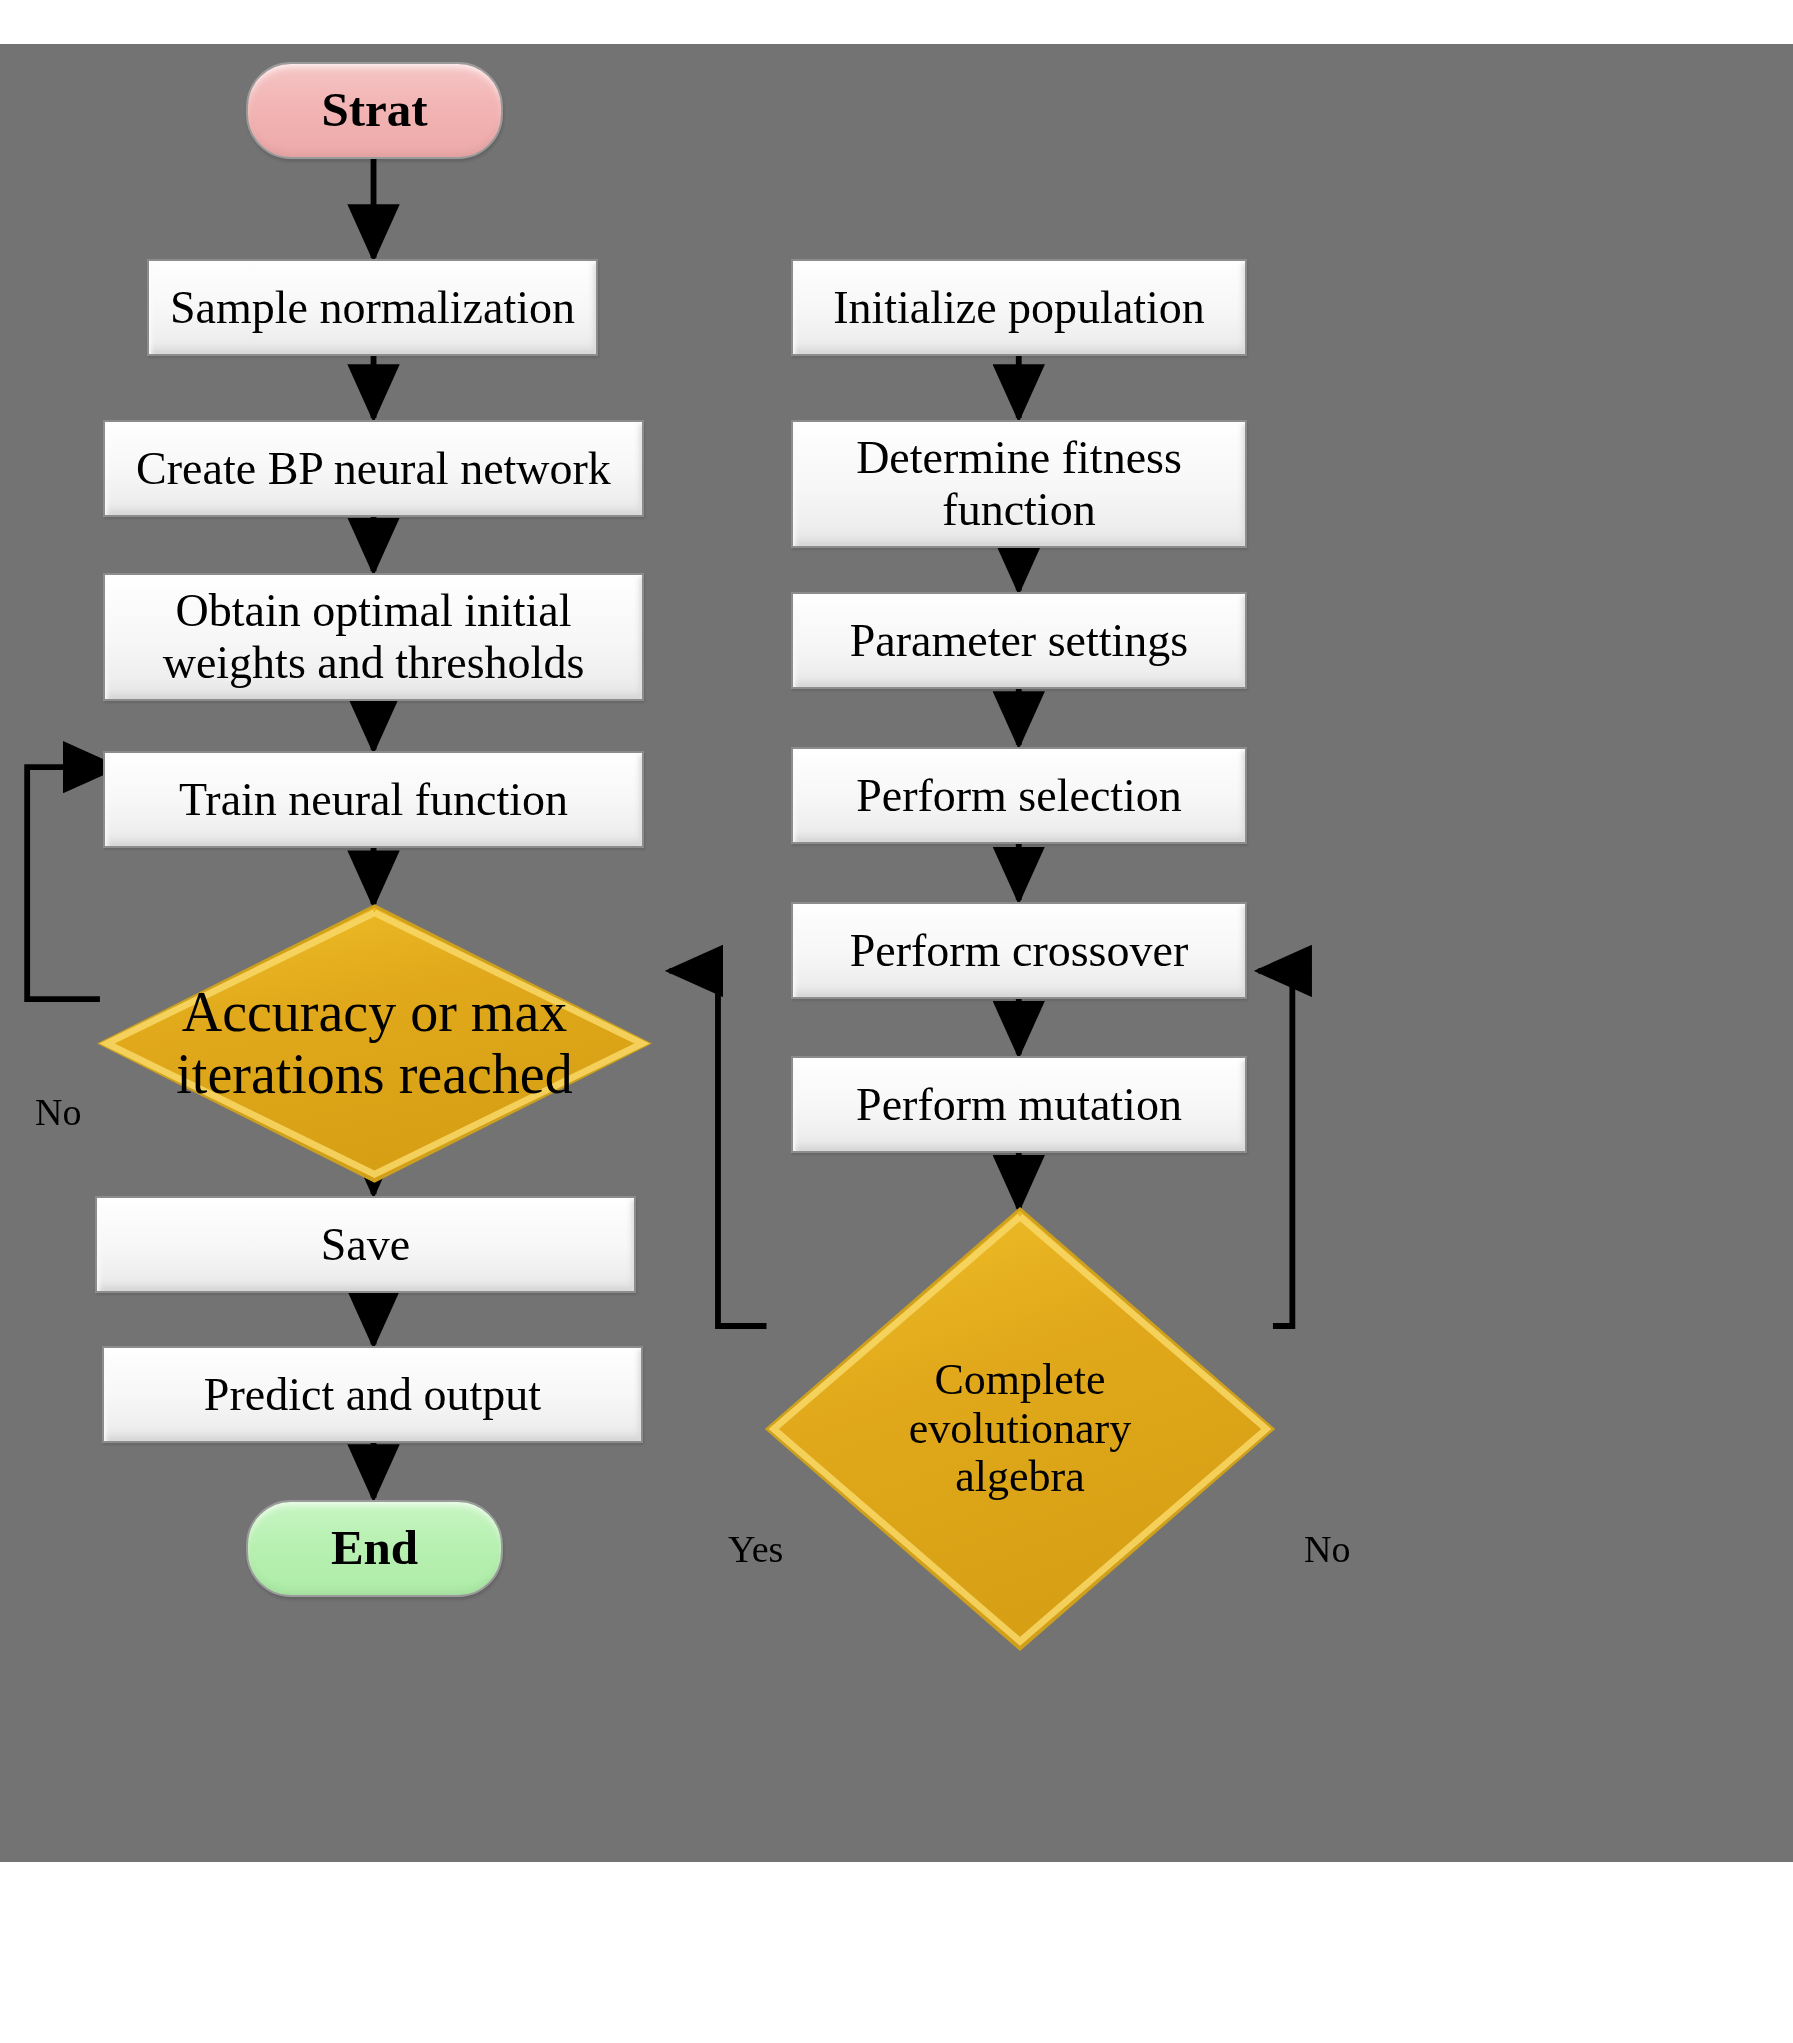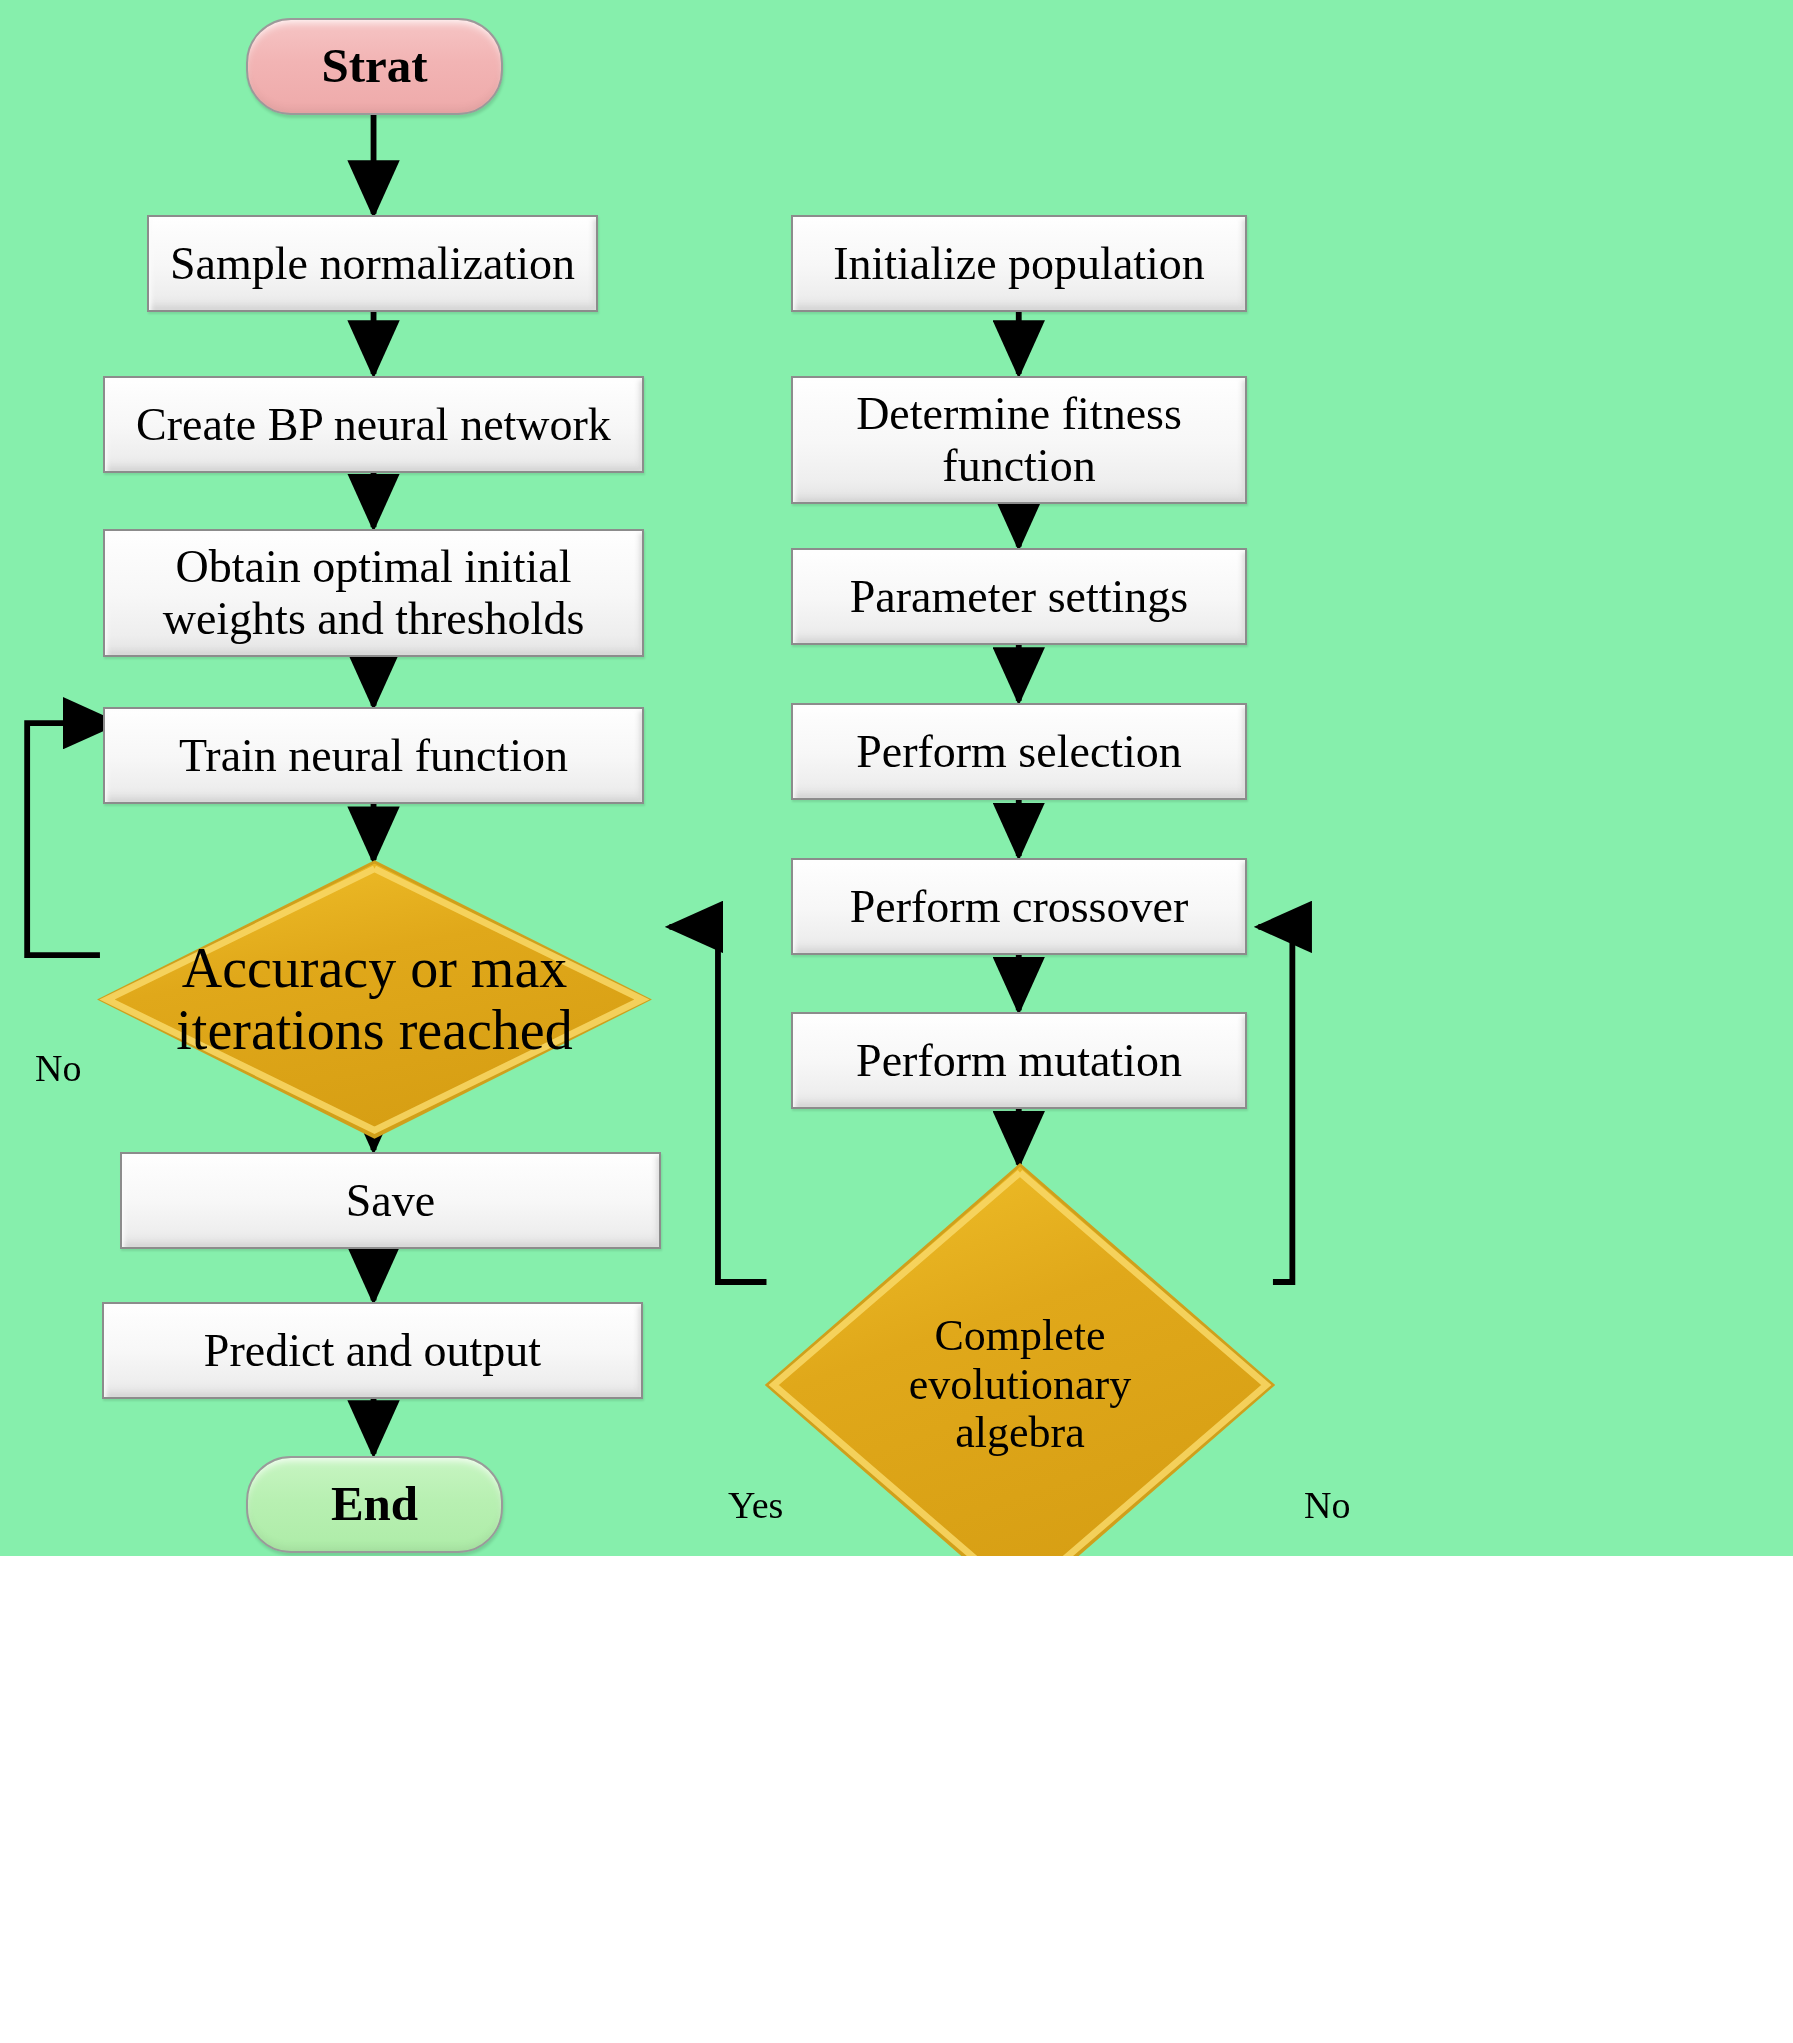--- a/index.html
+++ b/index.html
@@ -3,24 +3,25 @@
 <meta charset="utf-8">
 <style>
   html, body {
     margin: 0;
     padding: 0;
     background: #ffffff;
   }
   #canvas {
     position: relative;
     width: 1793px;
-    height: 1556px;
-    background: #86efac;
+    height: 1818px;
+    background: #737373;
     font-family: "Liberation Serif", "DejaVu Serif", serif;
     overflow: hidden;
+    margin-top: 44px;
   }
   svg.edges {
     position: absolute;
     left: 0;
     top: 0;
     width: 1793px;
     height: 2044px;
     pointer-events: none;
   }
   .node {
@@ -181,21 +182,21 @@
           <stop offset="100%" stop-color="#d79f14"></stop>
         </linearGradient>
       </defs>
       <polygon points="286,3 569,145 286,287 3,145" fill="url(#dgrad1)" stroke="#cfa01c" stroke-width="3"></polygon>
       <polyline points="286,10 562,145 286,280 10,145 286,10" fill="none" stroke="#f8d867" stroke-width="7" opacity="0.85"></polyline>
     </svg>
     <div class="dtext" style="white-space:pre-line;">Accuracy or max
 iterations reached</div>
   </div>
 
-  <div class="node proc" style="left:120px; top:1152px; width:541px; height:97px;">
+  <div class="node proc" style="left:95px; top:1152px; width:541px; height:97px;">
     <span class="inner">Save</span>
   </div>
 
   <div class="node proc" style="left:102px; top:1302px; width:541px; height:97px;">
     <span class="inner">Predict and output</span>
   </div>
 
   <div class="node term end" style="left:246px; top:1456px; width:257px; height:97px;">
     <span class="inner">End</span>
   </div>

